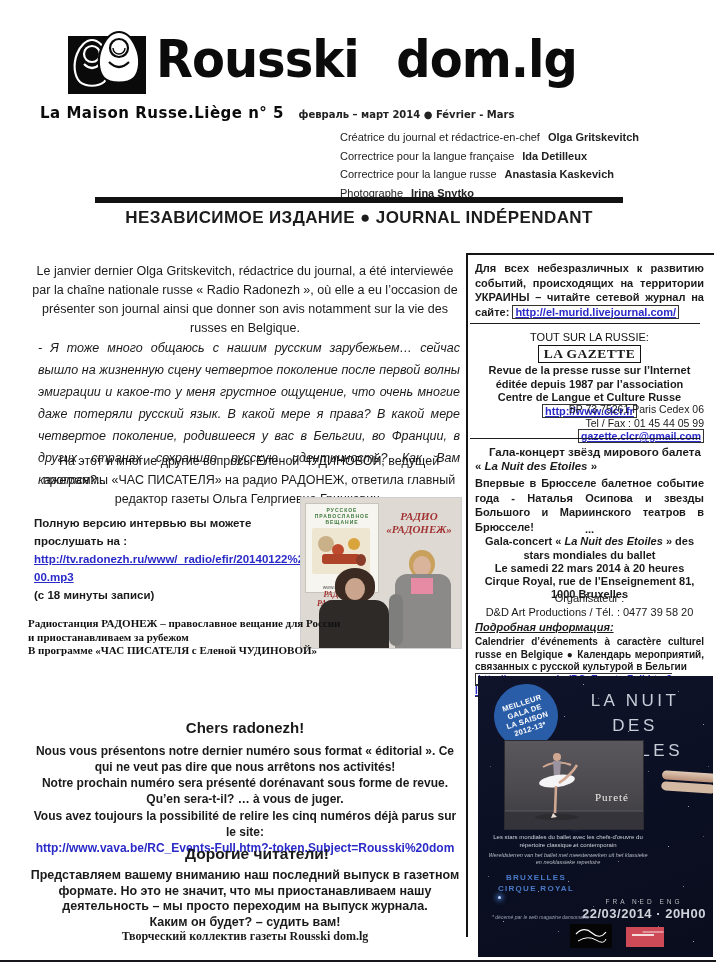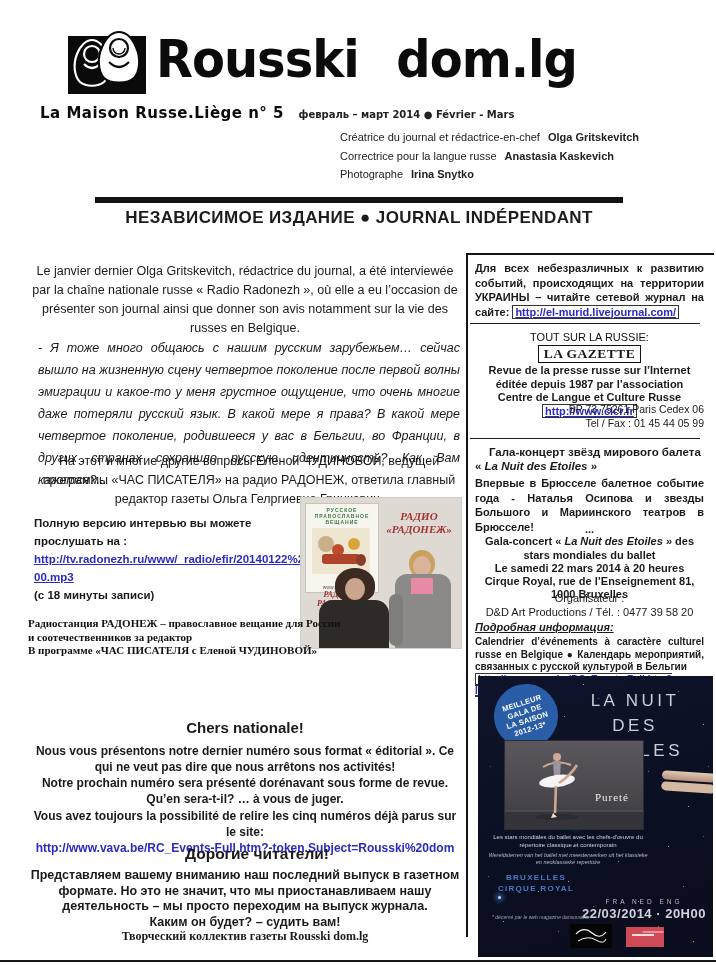--- a/index.html
+++ b/index.html
@@ -146,20 +146,23 @@
 <div class="abs" id="subline">
   <span class="t1">La Maison Russe.Liège n° 5</span>
   <span class="t2">февраль – март  2014  ●  Février - Mars</span>
 </div>
 
 <div class="abs" id="credits">
   <div>
     <span>Créatrice du journal et rédactrice-en-chef</span><span class="name">Olga Gritskevitch</span>
   </div>
   <div>
+    <span>Correctrice pour la langue française</span><span class="name">Ida Detilleux</span>
+  </div>
+  <div>
     <span>Correctrice pour la langue russe</span><span class="name">Anastasia Kaskevich</span>
   </div>
   <div>
     <span>Photographe</span><span class="name">Irina Snytko</span>
   </div>
 </div>
 
 <div class="abs" id="banner-bar"></div>
 <div class="abs" id="banner-text">НЕЗАВИСИМОЕ ИЗДАНИЕ  ●  JOURNAL INDÉPENDANT</div>
 
@@ -192,25 +195,25 @@
   <div class="p1-body"></div>
   <div class="p2-hair"></div>
   <div class="p2-face"></div>
   <div class="p2-body"></div>
   <div class="p2-blouse"></div>
   <div class="p2-arm"></div>
 </div>
 
 <div class="abs" id="caption">
   <div>Радиостанция РАДОНЕЖ – православное вещание для России</div>
-  <div>и соотечественников за редактор</div>
+  <div>и приостанавливаем за рубежом</div>
   <div>В программе «ЧАС ПИСАТЕЛЯ с Еленой ЧУДИНОВОЙ»</div>
 </div>
 
-<div class="abs" id="fr-heading">Chers nationale!</div>
+<div class="abs" id="fr-heading">Chers radonezh!</div>
 <div class="abs" id="fr-body">
   <div>Nous vous présentons notre dernier numéro sous format  « éditorial ». Ce qui ne veut pas dire que nous arrêtons nos activités!</div>
   <div>Notre prochain numéro sera présenté dorénavant sous forme de revue.</div>
   <div>Qu’en sera-t-il? … à vous de juger.</div>
 </div>
 <div class="abs" id="fr-archive">
   <div>Vous avez toujours la possibilité de relire les cinq numéros déjà parus sur le site:</div>
   <div><span class="link">http://www.vava.be/RC_Events-Full.htm?-token.Subject=Rousski%20dom</span></div>
 </div>
 
@@ -235,20 +238,21 @@
 </div>
 <div class="abs" id="gaz-lines">
   <div>Revue de la presse russe sur l’Internet</div>
   <div>éditée depuis 1987  par l’association</div>
   <div>Centre de Langue et Culture Russe</div>
   <div><span class="boxlink">http://www.clcr.fr</span></div>
 </div>
 <div class="abs" id="gaz-addr">
   <div>BP 73 75261 Paris Cedex 06</div>
   <div>Tel / Fax : 01 45 44 05 99</div>
+  <div><span class="boxlink">gazette.clcr@gmail.com</span></div>
 </div>
 <div class="abs sep" id="sep2"></div>
 
 <div class="abs" id="gala-ru-title">
   <span>Гала-концерт звёзд мирового балета « </span><i>La Nuit des Etoiles</i><span> »</span>
 </div>
 <div class="abs" id="gala-ru-body">Впервые в Брюсселе балетное событие года - Наталья Осипова и звезды Большого и Мариинского театров в Брюсселе!</div>
 <div class="abs" id="gala-dots">...</div>
 <div class="abs" id="gala-fr-title">
   <div>

